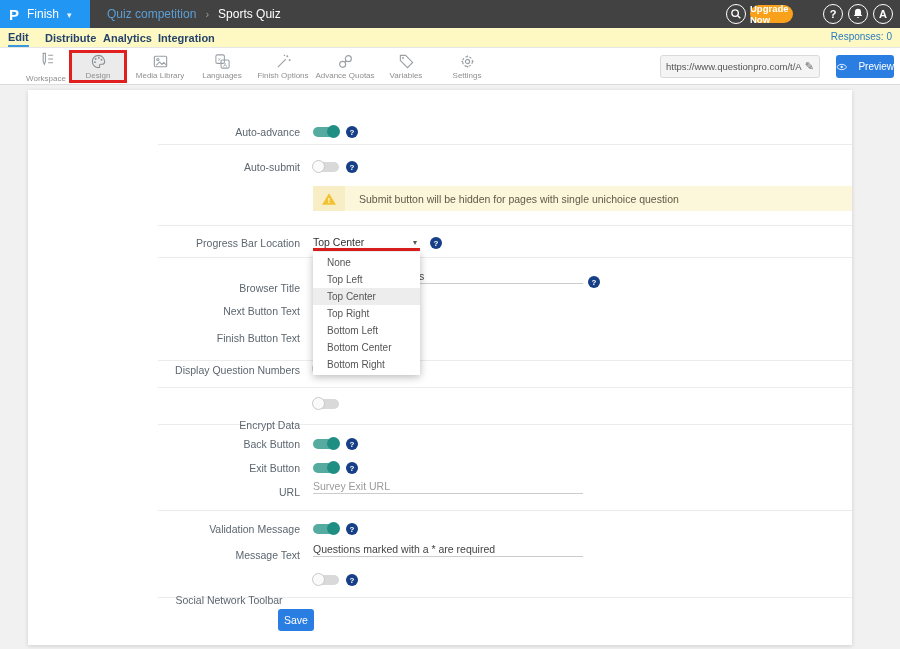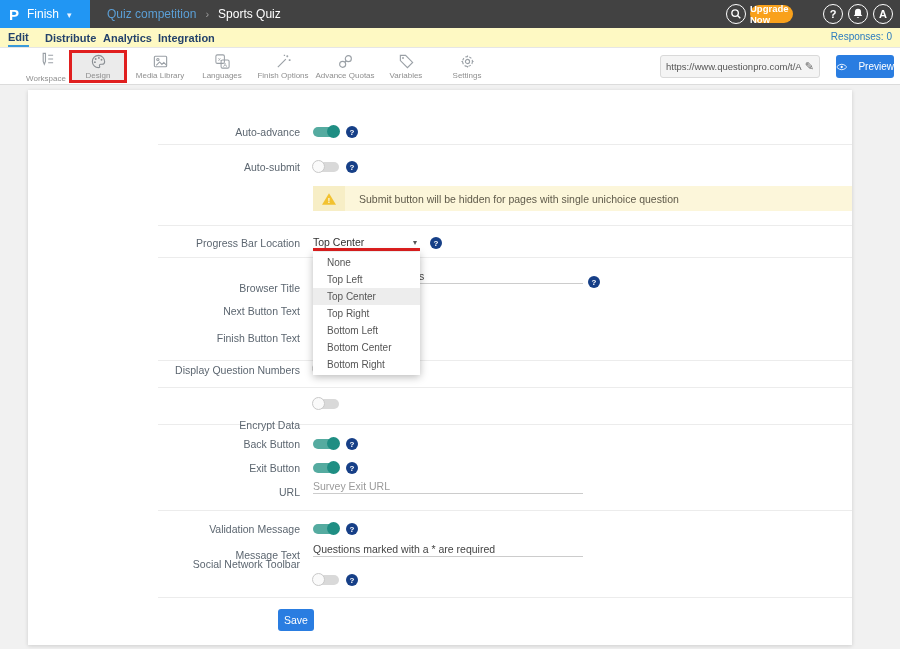--- a/index.html
+++ b/index.html
@@ -306,21 +306,21 @@
         <div class="knob"></div>
       </div>
     <div class="help">?</div>
   </div>
 
   <div class="rowlabel" style="top:459px;">Message Text</div>
   <div class="inputline" style="left:285px; top:451px; width:270px;">
     <span class="val">Questions marked with a * are required</span>
   </div>
 
-  <div class="rowlabel" style="top:468px;">Social Network Toolbar</div>
+  <div class="rowlabel" style="top:504px;text-align:center;">Social Network Toolbar</div>
   <div class="ctrl" style="top:484px;">
     <div class="toggle off">
         <div class="knob"></div>
       </div>
     <div class="help">?</div>
   </div>
 
   <div class="savebtn">Save</div>
 </div>
 

